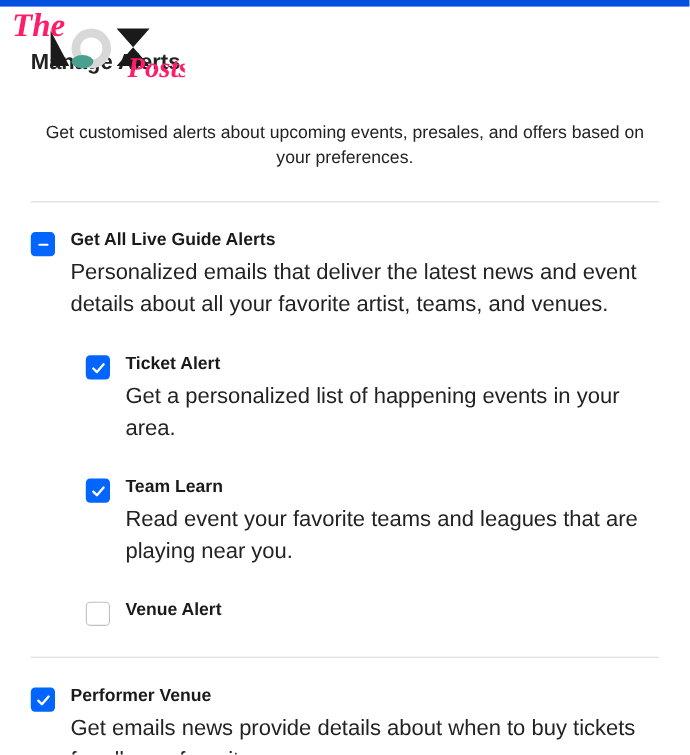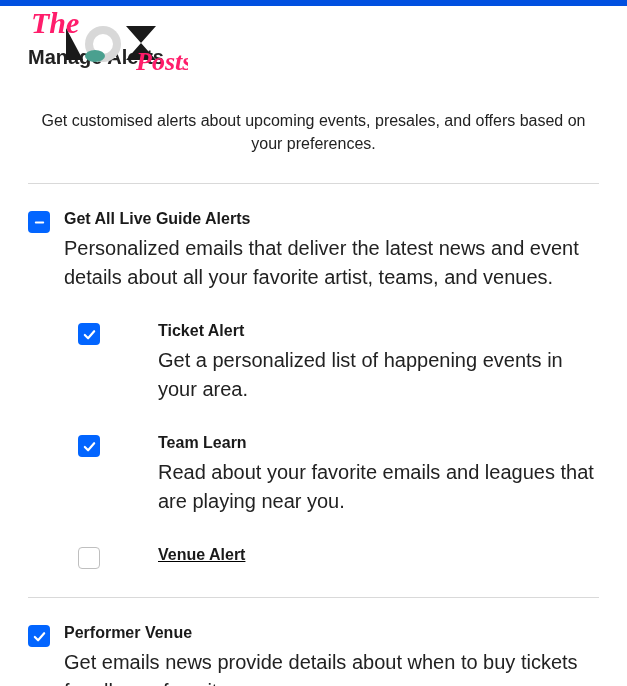--- a/index.html
+++ b/index.html
@@ -12,21 +12,21 @@
       position: relative;
     }
     .topbar {
       height: 6px;
       background: #0150e0;
       width: 100%;
     }
     .logo {
       position: absolute;
       top: 8px;
-      left: 28px;
+      left: 8px;
       z-index: 2;
     }
     .content {
       padding: 34px 28px 0 28px;
     }
     .page-title {
       font-size: 20px;
       font-weight: 600;
       color: #222;
       margin-top: 6px;
@@ -73,23 +73,22 @@
       margin-top: 6px;
       line-height: 1.45;
     }
     .subgroup {
       margin-left: 50px;
       margin-top: 30px;
     }
     .subitem {
       display: flex;
       margin-bottom: 30px;
-      gap: 44px;
     }
-    .subitem:last-child { margin-bottom: 0; text-decoration: underline; }
+    .subitem:last-child { margin-bottom: 0; }
   </style>
 </head>
 <body>
 
 <div class="topbar"></div>
 
 <div class="logo">
   <svg width="160" height="70" viewBox="0 0 160 70">
     <text x="3" y="25" font-family="cursive" font-style="italic" font-weight="bold" font-size="30" fill="#ff1d6b">The</text>
     <g>
@@ -134,21 +133,21 @@
     </div>
 
     <div class="subitem">
       <div class="checkbox filled">
         <svg viewBox="0 0 16 16">
             <path d="M3 8.5 L6.5 12 L13 4.5" stroke="#fff" stroke-width="2.3" fill="none" stroke-linecap="round" stroke-linejoin="round"></path>
           </svg>
       </div>
       <div class="cb-label-wrap">
         <div class="cb-title">Team Learn</div>
-        <div class="cb-desc">Read about your favorite emails and leagues that are playing near you.</div>
+        <div class="cb-desc">Read event your favorite teams and leagues that are playing near you.</div>
       </div>
     </div>
 
     <div class="subitem">
       <div class="checkbox empty"></div>
       <div class="cb-label-wrap">
         <div class="cb-title">Venue Alert</div>
       </div>
     </div>
   </div>

